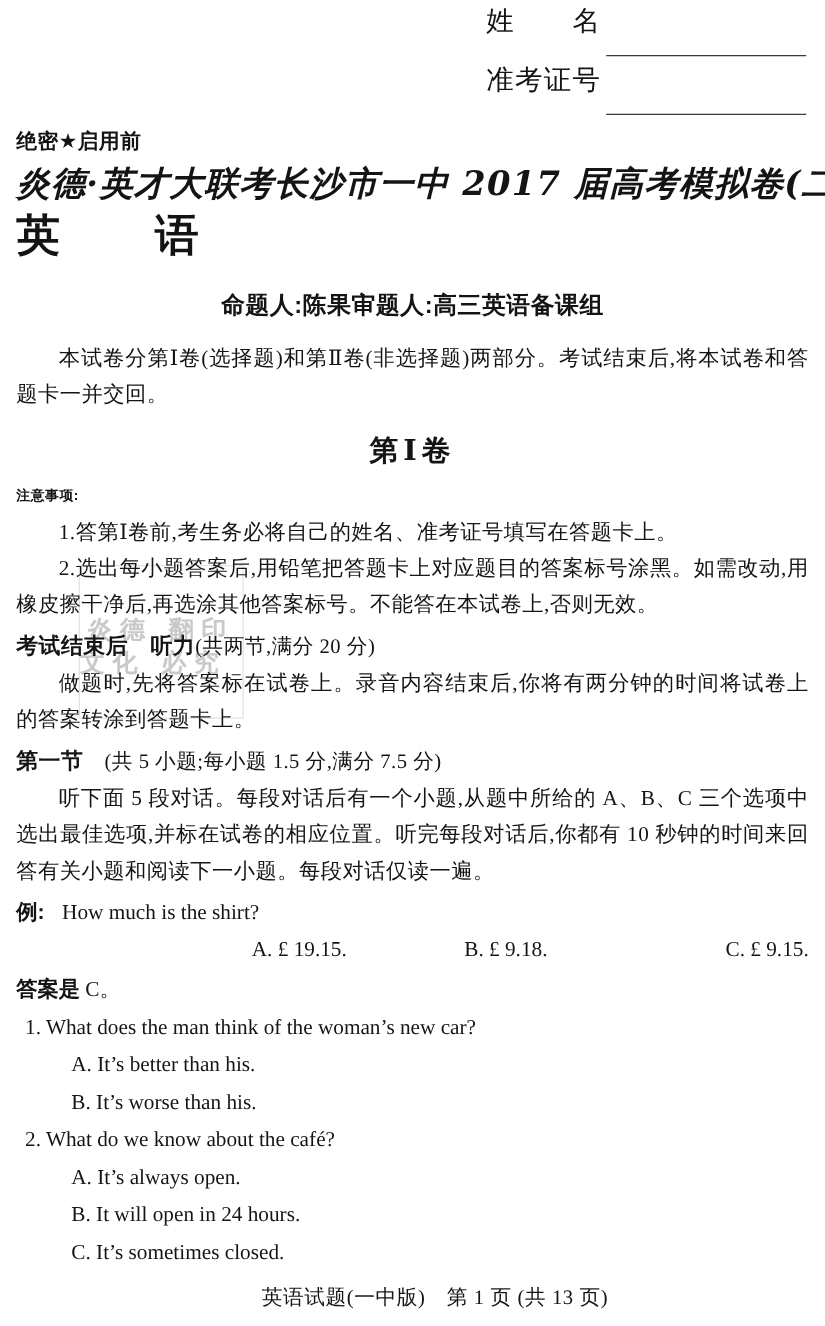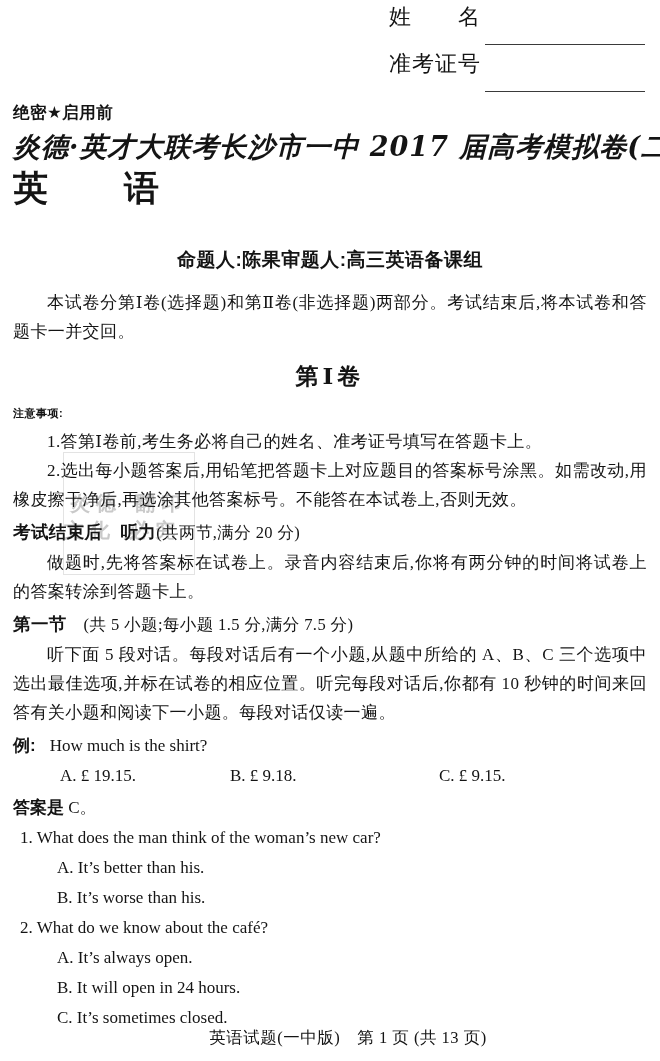--- a/index.html
+++ b/index.html
@@ -28,42 +28,42 @@
     font-family:"DejaVu Serif","Liberation Serif",serif;
     font-style:italic;font-weight:bold;
     font-size:27px;letter-spacing:1px;white-space:nowrap;
   }
   .subject-title{
     text-align:left;
     font-family:Liberation Serif, serif;
     font-weight:bold;font-size:35px;letter-spacing:2px;
   }
   .authors{
-    margin-top:35px;display:flex;justify-content:center;
+    margin-top:19px;display:flex;justify-content:center;
     font-family:"Liberation Sans","DejaVu Sans",sans-serif;
     font-weight:bold;font-size:19px;letter-spacing:.5px;
   }
 
   .para{margin:0;line-height:29px;text-align:justify;letter-spacing:.4px;}
   .indent{text-indent:2em;}
   .intro{margin-top:15px;}
 
   .volume-title{margin-top:15px;margin-bottom:8px;text-align:center;font-size:23px;font-weight:600;letter-spacing:4px;}
 
   .bold-sans{font-family:"Liberation Sans","DejaVu Sans",sans-serif;font-weight:bold;}
   .notes-heading{font-size:11px;line-height:27px;margin-top:5px;letter-spacing:.5px;}
 
   .sec-heading{line-height:30px;margin-top:3px;letter-spacing:.4px;}
   .sec-heading .hb{font-family:"Liberation Sans","DejaVu Sans",sans-serif;font-weight:bold;font-size:17.5px;white-space:pre;}
   .sec-heading .hn{font-size:16.5px;}
 
   .example-line{line-height:30px;margin-top:4px;}
   .example-line .hb{font-family:"Liberation Sans","DejaVu Sans",sans-serif;font-weight:bold;font-size:17px;}
   .example-line .q{margin-left:14px;}
-  .options-row{display:flex;padding-left:47px;line-height:30px;}
+  .options-row{display:flex;padding-left:47px;line-height:30px;justify-content:flex-end;}
   .options-row .opt{white-space:nowrap;}
   .options-row .o0{width:170px;}
   .options-row .o1{width:209px;}
 
   .answer-line{line-height:31px;margin-top:1px;}
   .answer-line .hb{font-family:"Liberation Sans","DejaVu Sans",sans-serif;font-weight:bold;font-size:17px;}
 
   .question{line-height:30px;margin-top:0;}
   .q-line{padding-left:7px;line-height:30px;margin-top:0;}
   .opt-line{padding-left:44px;line-height:30px;}

